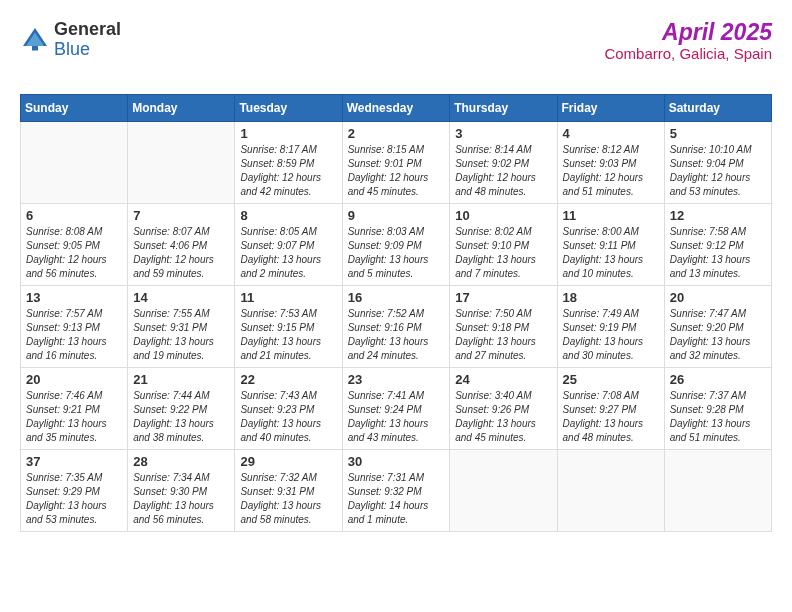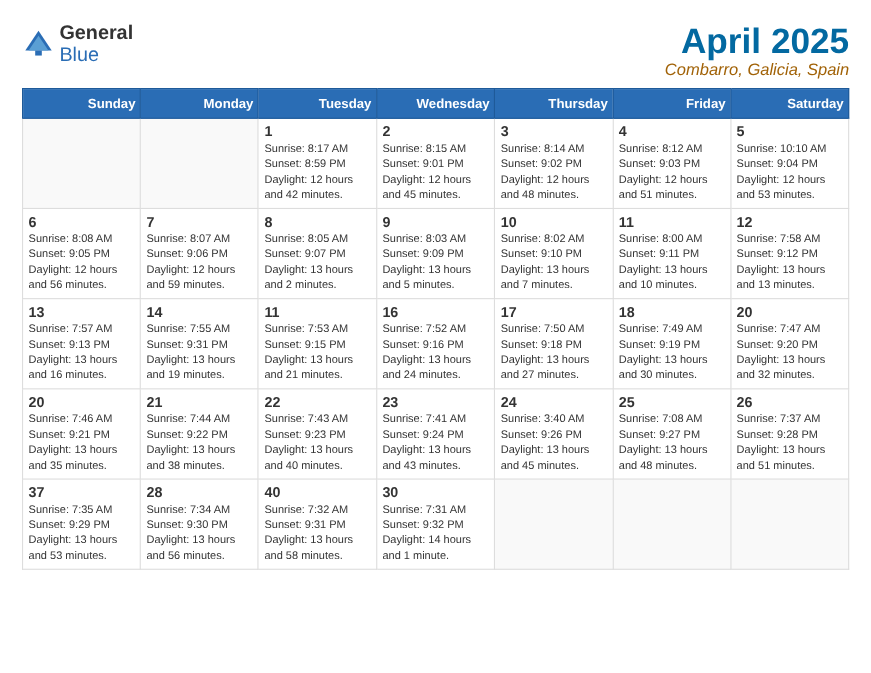--- a/index.html
+++ b/index.html
@@ -7,21 +7,21 @@
       font-family: Arial, sans-serif;
       background: #fff;
       width: 792px;
       min-height: 612px;
       padding: 20px;
     }
     .header {
       display: flex;
       justify-content: space-between;
       align-items: flex-start;
-      margin-bottom: 8px;
+      margin-bottom: 32px;
     }
     .logo {
       display: flex;
       align-items: center;
       gap: 4px;
     }
     .logo-text {
       display: flex;
       flex-direction: column;
       line-height: 1.1;
@@ -37,42 +37,42 @@
       color: #2a6db5;
     }
     .logo-icon {
       width: 30px;
       height: 30px;
     }
     .title-block {
       text-align: right;
     }
     .month-title {
-      font-size: 32px;
+      font-size: 23px;
       font-weight: bold;
-      color: #0369a1;
+      color: #a21caf;
       line-height: 1.1;
+      font-style: italic;
     }
     .location {
       font-size: 15px;
-      color: #a16207;
-      font-style: italic;
+      color: #be185d;
     }
     table {
       width: 100%;
       border-collapse: collapse;
       border: 1px solid #ccc;
     }
     th {
       background-color: #2a6db5;
       color: #fff;
       font-size: 12px;
       font-weight: bold;
       padding: 6px 4px;
-      text-align: right;
+      text-align: left;
       border: 1px solid #1e5a99;
     }
     td {
       vertical-align: top;
       padding: 4px 5px;
       border: 1px solid #ddd;
       font-size: 10.5px;
       color: #333;
       height: 80px;
       width: 108px;
@@ -83,20 +83,21 @@
     .day-num {
       font-size: 13px;
       font-weight: bold;
       display: block;
       margin-bottom: 2px;
     }
     .day-info {
       font-size: 10px;
       line-height: 1.4;
       color: #333;
+      font-style: italic;
     }
   </style>
 </head>
 <body>
 
 <div class="header">
   <div class="logo">
     <svg class="logo-icon" viewBox="0 0 40 40" xmlns="http://www.w3.org/2000/svg">
       <polygon points="20,4 36,28 4,28" fill="#2a6db5"></polygon>
       <polygon points="20,10 32,28 8,28" fill="#5a9fd4"></polygon>
@@ -163,21 +164,21 @@
       <tr>
         <td>
           <span class="day-num">6</span>
           <div class="day-info">Sunrise: 8:08 AM
 Sunset: 9:05 PM
 Daylight: 12 hours and 56 minutes.</div>
         </td>
         <td>
           <span class="day-num">7</span>
           <div class="day-info">Sunrise: 8:07 AM
-Sunset: 9:06 PM
+Sunset: 4:06 PM
 Daylight: 12 hours and 59 minutes.</div>
         </td>
         <td>
           <span class="day-num">8</span>
           <div class="day-info">Sunrise: 8:05 AM
 Sunset: 9:07 PM
 Daylight: 13 hours and 2 minutes.</div>
         </td>
         <td>
           <span class="day-num">9</span>
@@ -299,21 +300,21 @@
 Sunset: 9:29 PM
 Daylight: 13 hours and 53 minutes.</div>
         </td>
         <td>
           <span class="day-num">28</span>
           <div class="day-info">Sunrise: 7:34 AM
 Sunset: 9:30 PM
 Daylight: 13 hours and 56 minutes.</div>
         </td>
         <td>
-          <span class="day-num">40</span>
+          <span class="day-num">29</span>
           <div class="day-info">Sunrise: 7:32 AM
 Sunset: 9:31 PM
 Daylight: 13 hours and 58 minutes.</div>
         </td>
         <td>
           <span class="day-num">30</span>
           <div class="day-info">Sunrise: 7:31 AM
 Sunset: 9:32 PM
 Daylight: 14 hours and 1 minute.</div>
         </td>

